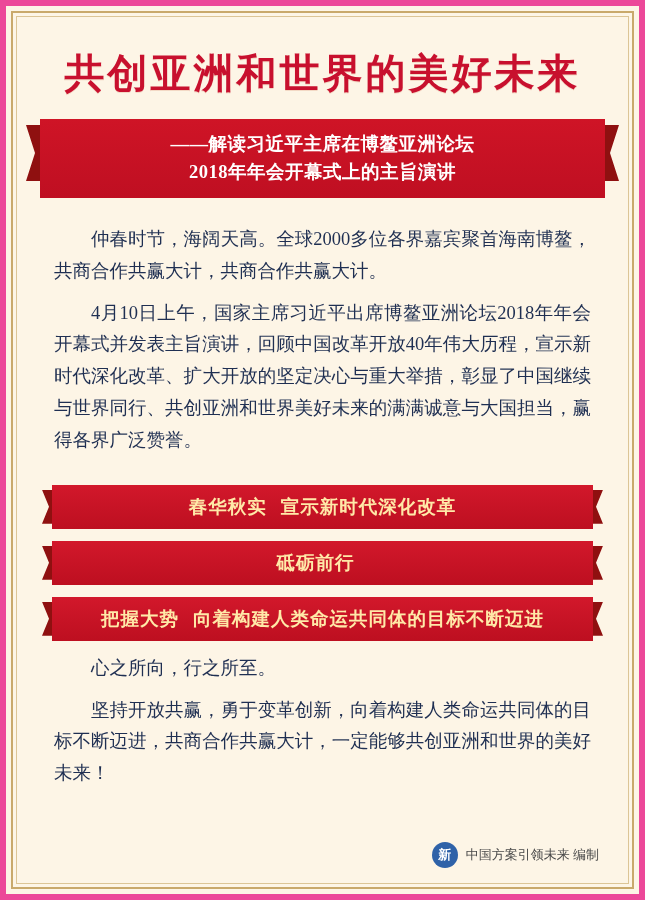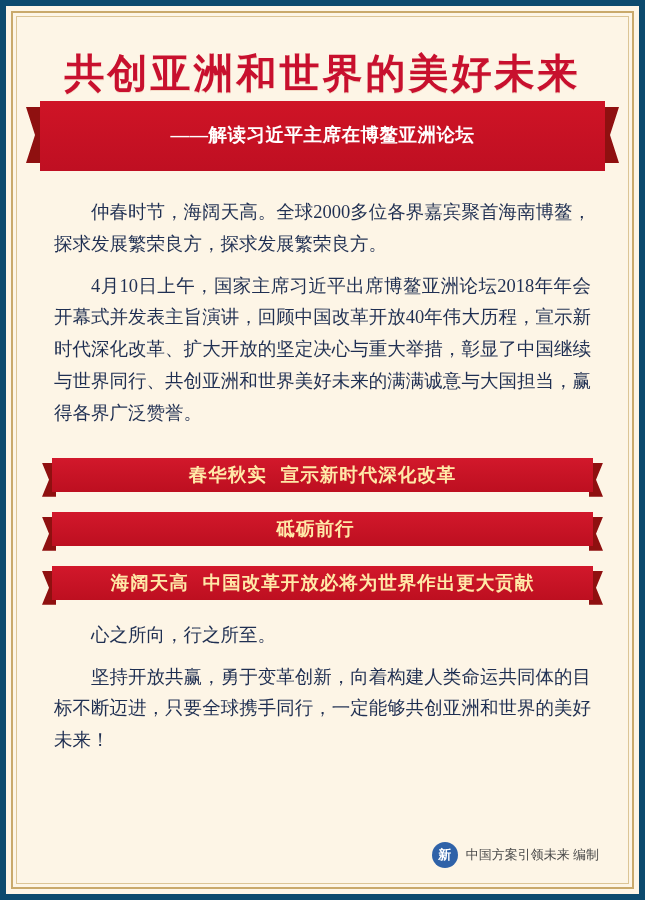--- a/index.html
+++ b/index.html
@@ -11,21 +11,21 @@
     height: 900px;
     background: #fdf6e8;
     font-family: "Liberation Serif", "DejaVu Serif", serif;
     overflow: hidden;
     position: relative;
   }
   .page {
     position: absolute;
     inset: 0;
     background: #fdf5e6;
-    border: 6px solid #0c4a6e;
+    border: 6px solid #ec4899;
     box-sizing: border-box;
   }
   
   .frame-outer {
     position: absolute;
     left: 5px; top: 5px; right: 5px; bottom: 5px;
     border: 2px solid #c9a96b;
     box-sizing: border-box;
     pointer-events: none;
   }
@@ -60,21 +60,22 @@
     font-weight: bold;
     letter-spacing: 3px;
     margin-top: 26px;
     font-family: "Liberation Serif", "DejaVu Serif", serif;
     text-shadow: 0 1px 0 #f3d9c5;
   }
 
   
   .ribbon-wrap {
     position: relative;
-    height: 70px;
+    margin-top: 18px;
+    height: 79px;
   }
   .ribbon-tail-left,
   .ribbon-tail-right {
     position: absolute;
     top: 6px;
     width: 22px;
     height: 56px;
     background: #8f1010;
   }
   .ribbon-tail-left {
@@ -116,22 +117,22 @@
     font-family: "Liberation Serif", "DejaVu Serif", serif;
   }
   .para.first { margin-top: 26px; }
   .para.second { margin-top: 10px; }
 
   .banners {
     margin: 28px 22px 0 22px;
   }
   .banner-wrap {
     position: relative;
-    height: 34px;
-    margin-bottom: 20px;
+    height: 44px;
+    margin-bottom: 12px;
   }
   .banner-tail-left,
   .banner-tail-right {
     position: absolute;
     top: 5px;
     width: 14px;
     height: 34px;
     background: #8f1010;
   }
   .banner-tail-left {
@@ -198,24 +199,25 @@
 
   <div class="content">
 
     <div class="main-title">共创亚洲和世界的美好未来</div>
 
     <div class="ribbon-wrap">
       <div class="ribbon-tail-left"></div>
       <div class="ribbon-tail-right"></div>
       <div class="ribbon">
         <div class="line">——解读习近平主席在博鳌亚洲论坛</div>
+        <div class="line">2018年年会开幕式上的主旨演讲</div>
       </div>
     </div>
 
-    <p class="para first">仲春时节，海阔天高。全球2000多位各界嘉宾聚首海南博鳌，探求发展繁荣良方，探求发展繁荣良方。</p>
+    <p class="para first">仲春时节，海阔天高。全球2000多位各界嘉宾聚首海南博鳌，共商合作共赢大计，共商合作共赢大计。</p>
     <p class="para second">4月10日上午，国家主席习近平出席博鳌亚洲论坛2018年年会开幕式并发表主旨演讲，回顾中国改革开放40年伟大历程，宣示新时代深化改革、扩大开放的坚定决心与重大举措，彰显了中国继续与世界同行、共创亚洲和世界美好未来的满满诚意与大国担当，赢得各界广泛赞誉。</p>
 
     <div class="banners">
 
       <div class="banner-wrap">
         <div class="banner-tail-left"></div>
         <div class="banner-tail-right"></div>
         <div class="banner">
           <span>春华秋实</span>
           <span class="gap"></span>
@@ -229,30 +231,30 @@
         <div class="banner">
           <span>砥砺前行</span>
           <span class="gap"></span>
         </div>
       </div>
 
       <div class="banner-wrap">
         <div class="banner-tail-left"></div>
         <div class="banner-tail-right"></div>
         <div class="banner">
-          <span>海阔天高</span>
+          <span>把握大势</span>
           <span class="gap"></span>
-          <span>中国改革开放必将为世界作出更大贡献</span>
+          <span>向着构建人类命运共同体的目标不断迈进</span>
         </div>
       </div>
 
     </div>
 
     <p class="para close1">心之所向，行之所至。</p>
-    <p class="para close2">坚持开放共赢，勇于变革创新，向着构建人类命运共同体的目标不断迈进，只要全球携手同行，一定能够共创亚洲和世界的美好未来！</p>
+    <p class="para close2">坚持开放共赢，勇于变革创新，向着构建人类命运共同体的目标不断迈进，共商合作共赢大计，一定能够共创亚洲和世界的美好未来！</p>
 
     <div class="credit">
       <span class="logo">新</span>
       <span>中国方案引领未来 编制</span>
     </div>
 
   </div>
 </div>
 
 </body></html>

